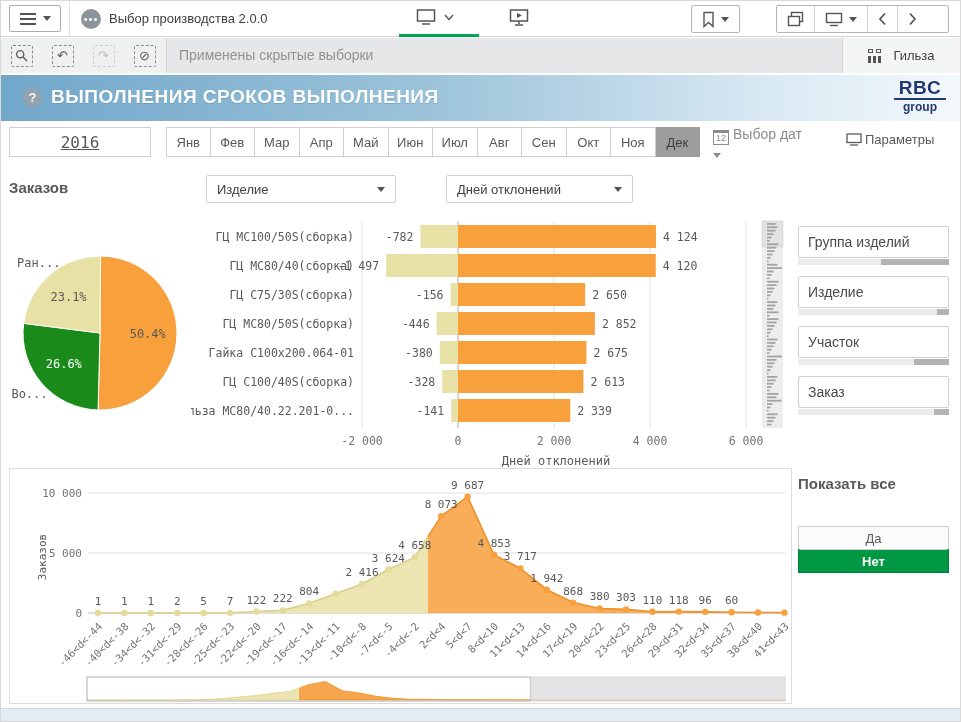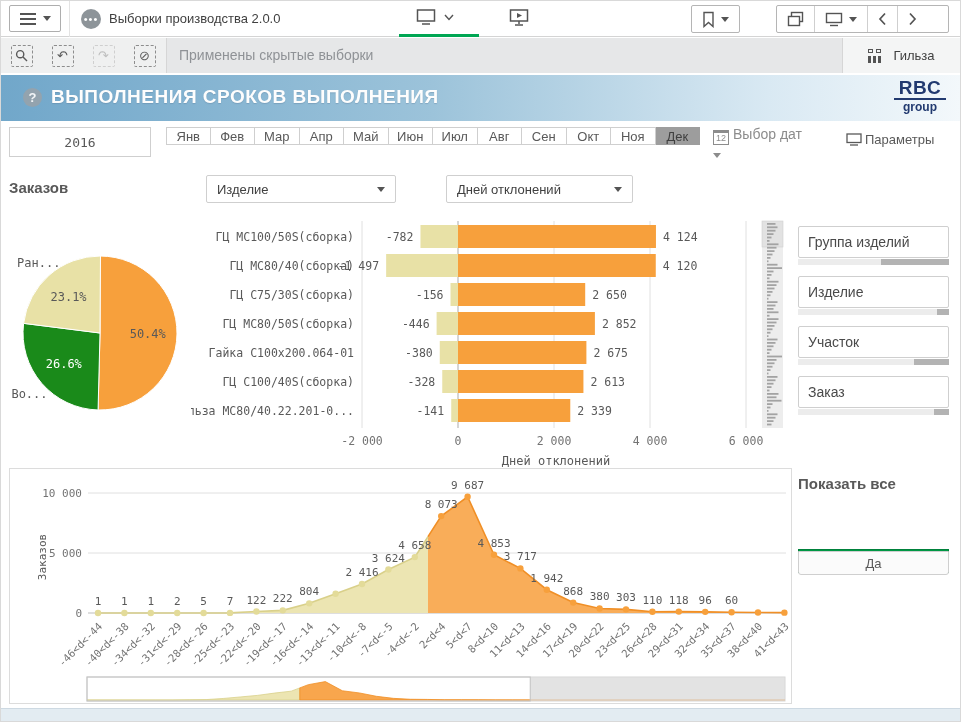--- a/index.html
+++ b/index.html
@@ -37,23 +37,23 @@
 
   
   .sheet-header { position:absolute; left:0; top:74px; width:100%; height:46px; background:linear-gradient(90deg,#71a7ca 0%,#9cc3da 45%,#d9e9f3 80%,#f3f8fb 100%); }
   .help-icon { position:absolute; left:22px; top:13px; width:19px; height:19px; border-radius:50%; background:#93a3ae; color:#f2f5f7; font-size:13px; font-weight:bold; display:flex; align-items:center; justify-content:center; cursor:pointer; }
   .sheet-title { position:absolute; left:50px; top:11px; font-size:19px; font-weight:bold; color:#fdfdfd; letter-spacing:.5px; text-shadow:0 1px 1px rgba(90,120,150,.35); }
   .logo { position:absolute; right:14px; top:3px; width:52px; text-align:center; color:#223a70; cursor:default; }
   .logo .l1 { font-size:19px; font-weight:800; letter-spacing:.5px; line-height:20px; }
   .logo .l2 { font-size:12px; font-weight:700; border-top:2px solid #223a70; line-height:14px; }
 
   
-  .year-box { position:absolute; left:8px; top:126px; width:142px; height:30px; background:#fff; border:1px solid #cfcfcf; display:flex; align-items:center; justify-content:center; font-family:"DejaVu Sans Mono", monospace; font-size:13px; color:#595959; cursor:pointer; }
+  .year-box { position:absolute; left:8px; top:126px; width:142px; height:30px; background:#fff; border:1px solid #cfcfcf; display:flex; align-items:center; justify-content:center; font-family:"DejaVu Sans Mono", monospace; font-size:16px; color:#595959; cursor:pointer;text-decoration:underline; }
   .months { position:absolute; left:165px; top:126px; height:30px; display:flex; }
-  .month-btn { width:44.5px; height:18px; background:#fff; border:1px solid #cfcfcf; border-left:none; display:flex; align-items:center; justify-content:center; font-size:13px; color:#595959; cursor:pointer; }
+  .month-btn { width:44.5px; height:30px; background:#fff; border:1px solid #cfcfcf; border-left:none; display:flex; align-items:center; justify-content:center; font-size:13px; color:#595959; cursor:pointer; }
   .month-btn:first-child { border-left:1px solid #cfcfcf; }
   .month-btn.selected { background:#9d9d9d; color:#3f3f3f; border-color:#9d9d9d; }
   .date-select { position:absolute; left:712px; top:125px; width:90px; color:#8c8c8c; font-size:14px; line-height:17px; cursor:pointer; }
   .cal-icon { display:inline-block; width:16px; height:15px; border:1px solid #8c8c8c; border-top:3px solid #8c8c8c; font-size:9px; text-align:center; line-height:11px; color:#8c8c8c; margin-right:4px; vertical-align:-2px; }
   .params { position:absolute; left:845px; top:131px; font-size:13px; color:#595959; display:flex; align-items:center; gap:3px; cursor:pointer; }
 
   
   .orders-label { position:absolute; left:8px; top:178px; font-size:15px; font-weight:bold; color:#595959; }
   .dropdown { position:absolute; top:174px; height:28px; background:#fff; border:1px solid #cfcfcf; border-radius:2px; display:flex; align-items:center; justify-content:space-between; padding:0 10px; font-size:13px; color:#404040; cursor:pointer; }
   .dd1 { left:205px; width:190px; }
@@ -86,21 +86,21 @@
     <div class="menu-btn">
       <span class="hamburger">
           <span></span>
           <span></span>
           <span></span>
         </span>
       <span class="caret"></span>
     </div>
     <div class="topbar-divider"></div>
     <div class="app-icon">•••</div>
-    <div class="app-title">Выборки производства 2.0.0</div>
+    <div class="app-title">Выбор производства 2.0.0</div>
 
     <div class="sheetnav">
       <svg width="20" height="18" viewBox="0 0 20 18">
         <rect x="1.5" y="2" width="17" height="11" fill="none" stroke="#545454" stroke-width="1.5"></rect>
         <line x1="6" y1="16" x2="14" y2="16" stroke="#545454" stroke-width="1.5"></line>
       </svg>
       <svg width="10" height="7" viewBox="0 0 10 7">
         <polyline points="1,1 5,5.5 9,1" fill="none" stroke="#545454" stroke-width="1.4"></polyline>
       </svg>
     </div>
@@ -470,17 +470,17 @@
       <div class="rpanel-box" style="top: 375px;">
         <div class="face">Заказ</div>
         <div class="scroll">
           <i style="left: 90%; width: 10%;"></i>
         </div>
       </div>
     </div>
   <div class="showall-title">Показать все</div>
   <div id="showall">
       <div class="showall-btn on" style="top: 500px;">Нет</div>
-      <div class="showall-btn off" style="top: 550px;">Да</div>
+      <div class="showall-btn off" style="top: 525px;">Да</div>
     </div>
 
   <div class="bottom-strip"></div>
 </div>
 
 </body></html>

